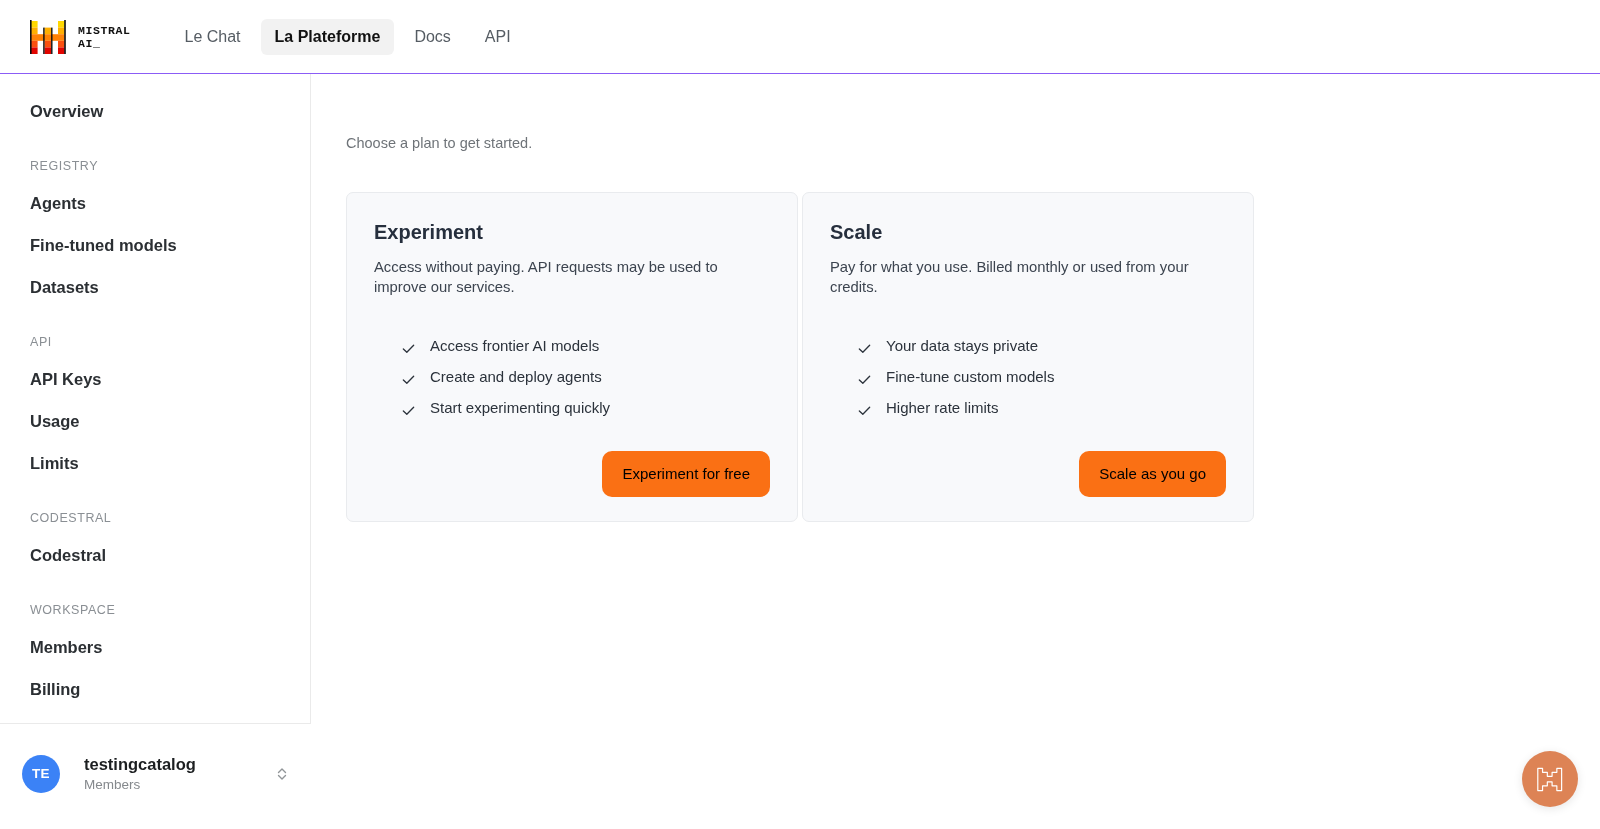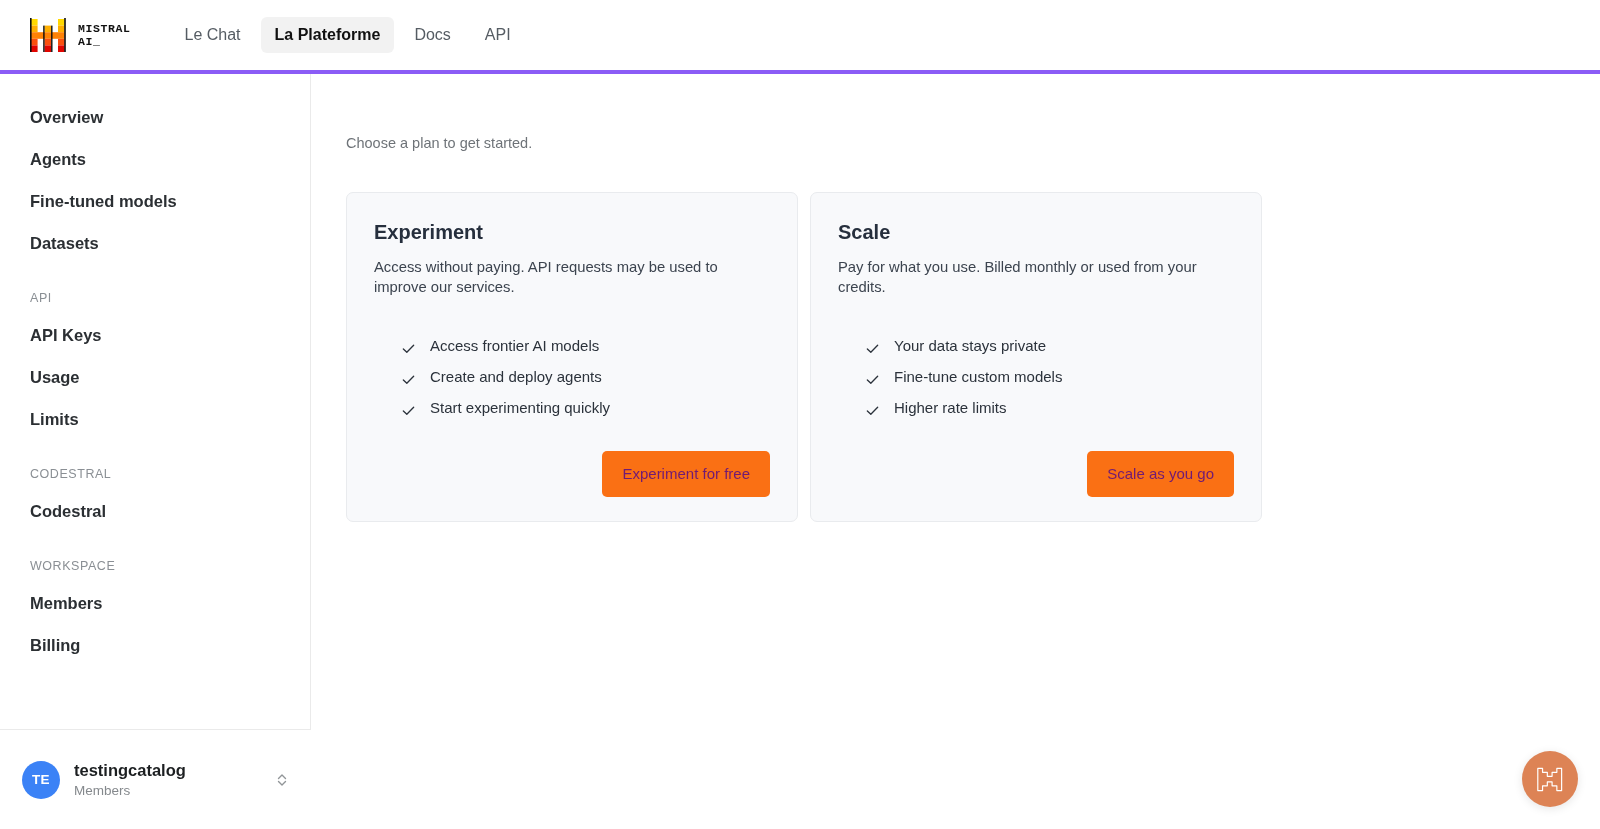--- a/index.html
+++ b/index.html
@@ -10,21 +10,21 @@
     font-family: "Liberation Sans", sans-serif;
     color: #1a1a1a;
     overflow: hidden;
   }
 
   
   .topnav {
     position: absolute; top: 0; left: 0;
     width: 1600px; height: 74px;
     display: flex; align-items: center;
-    border-bottom: 4px solid #8b5cf6;
+    border-bottom: 1px solid #8b5cf6;
     background: #fff;
     z-index: 5;
   }
   .brand {
     display: flex; align-items: center; gap: 10px;
     margin-left: 30px; margin-right: 40px;
   }
   .logo-mark { width: 38px; height: 34px; display: block; }
   .logo-word {
     font-family: "Liberation Mono", monospace;
@@ -35,21 +35,21 @@
   .navlink {
     font-size: 16px; color: #555c63; padding: 9px 14px;
     border-radius: 6px; cursor: pointer; white-space: nowrap;
   }
   .navlink.active {
     background: #f2f2f2; color: #111; font-weight: 700;
   }
 
   
   .sidebar {
-    position: absolute; top: 74px; left: 0;
+    position: absolute; top: 68px; left: 0;
     width: 311px; height: 755px;
     border-right: 1px solid #eaeaea;
     background: #fff;
   }
   .sidenav { padding: 22px 0 0 0; }
   .side-item {
     font-size: 16.5px; color: #2b2f33; font-weight: 600;
     padding: 10px 0 10px 30px; cursor: pointer; line-height: 22px;
   }
   .side-group-label {
@@ -64,42 +64,42 @@
     display: flex; align-items: center; padding: 0 22px 0 22px;
     cursor: pointer; background: #fff;
   }
   .avatar {
     width: 38px; height: 38px; border-radius: 50%;
     background: #3b82f6; color: #fff;
     font-size: 13.5px; font-weight: 600; letter-spacing: 0.3px;
     display: flex; align-items: center; justify-content: center;
     flex: 0 0 auto;
   }
-  .acct { margin-left: 14px; flex: 1 1 auto; min-width: 0; }
+  .acct { margin-left: 24px; flex: 1 1 auto; min-width: 0; }
   .acct-name {
     font-size: 16.5px; font-weight: 700; color: #1c1f21; line-height: 21px;
   }
   .acct-sub { font-size: 13.5px; color: #85898d; line-height: 18px; margin-top: 1px; }
   .selector-icon { width: 14px; height: 20px; flex: 0 0 auto; opacity: .75; }
 
   
   .main {
     position: absolute; top: 74px; left: 311px;
     width: 1289px; height: 755px;
     background: #fff; padding: 48px 0 0 35px;
   }
   .page-title {
     font-size: 40px; font-weight: 800; letter-spacing: -0.9px;
     color: #0b0c0d; line-height: 46px;
   }
   .page-sub {
     font-size: 14.5px; color: #6e7378; margin-top: 11px; line-height: 20px;
   }
 
-  .plans { display: flex; gap: 12px; margin-top: 39px; }
+  .plans { display: flex; gap: 4px; margin-top: 39px; }
   .plan-card {
     width: 452px; min-height: 330px;
     background: #f8f9fb; border: 1px solid #e9ebee; border-radius: 7px;
     padding: 26px 27px 24px 27px;
     display: flex; flex-direction: column;
   }
   .plan-name {
     font-size: 20px; font-weight: 600; color: #262f3d; line-height: 26px;
   }
   .plan-desc {
@@ -108,21 +108,21 @@
   }
   .feature-list { margin-top: 33px; list-style: none; }
   .feature-item {
     display: flex; align-items: flex-end; gap: 14px;
     font-size: 15px; color: #2b323b; line-height: 20px;
     padding: 5.5px 0; margin-left: 27px;
   }
   .check-icon { width: 15px; height: 15px; flex: 0 0 auto; }
   .card-actions { margin-top: auto; display: flex; justify-content: flex-end; padding-top: 28px; }
   .cta-btn {
-    background: #fa7014; color: #701a75; border: none; border-radius: 5px;
+    background: #fa7014; color: #000000; border: none; border-radius: 10px;
     font-family: "Liberation Sans", sans-serif;
     font-size: 15px; font-weight: 400; line-height: 20px;
     padding: 13px 20px; cursor: pointer; white-space: nowrap;
   }
 
   
   .fab {
     position: absolute; right: 22px; bottom: 22px;
     width: 56px; height: 56px; border-radius: 50%;
     background: #dd8355;
@@ -171,20 +171,21 @@
     <div class="navlink">Docs</div>
     <div class="navlink">API</div>
   </nav>
 </div>
 
 <aside class="sidebar">
   <div class="sidenav">
 
     <div class="side-item">Overview</div>
 
+    <div class="side-group-label">REGISTRY</div>
     <div class="side-item">Agents</div>
     <div class="side-item">Fine-tuned models</div>
     <div class="side-item">Datasets</div>
 
     <div class="side-group-label">API</div>
     <div class="side-item">API Keys</div>
     <div class="side-item">Usage</div>
     <div class="side-item">Limits</div>
 
     <div class="side-group-label">CODESTRAL</div>

